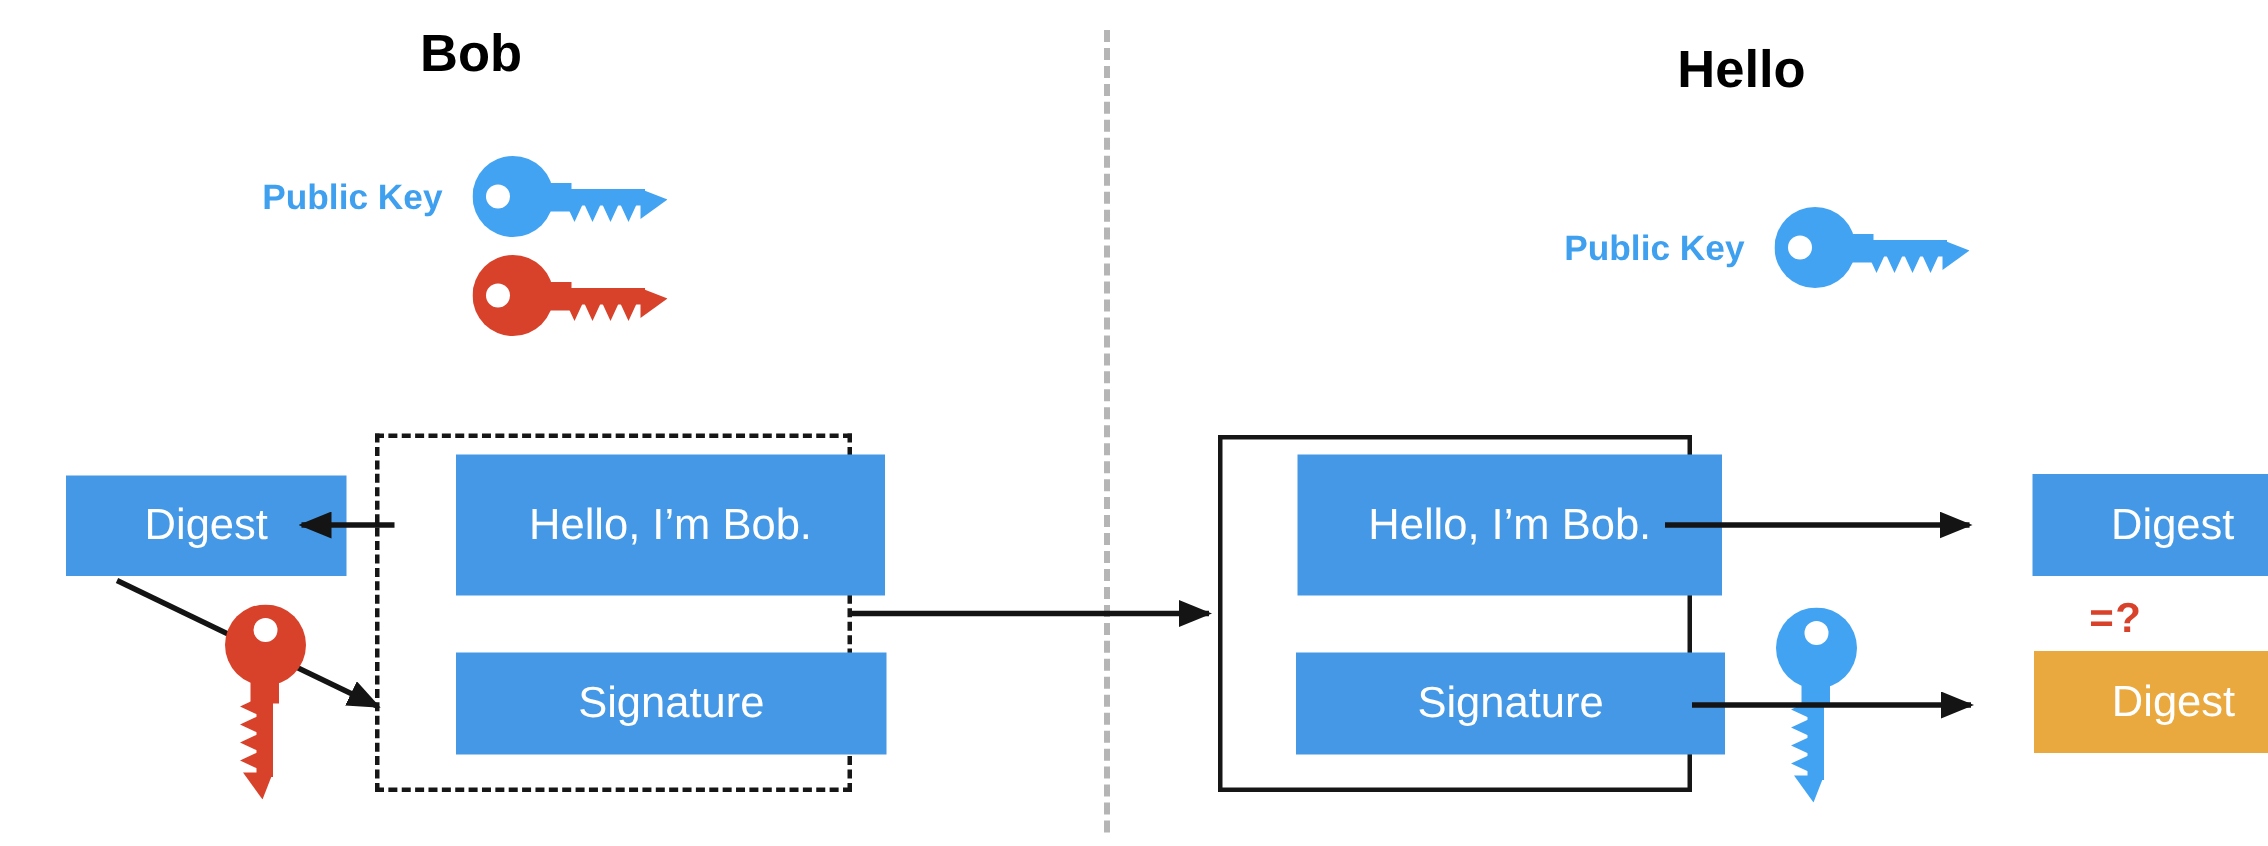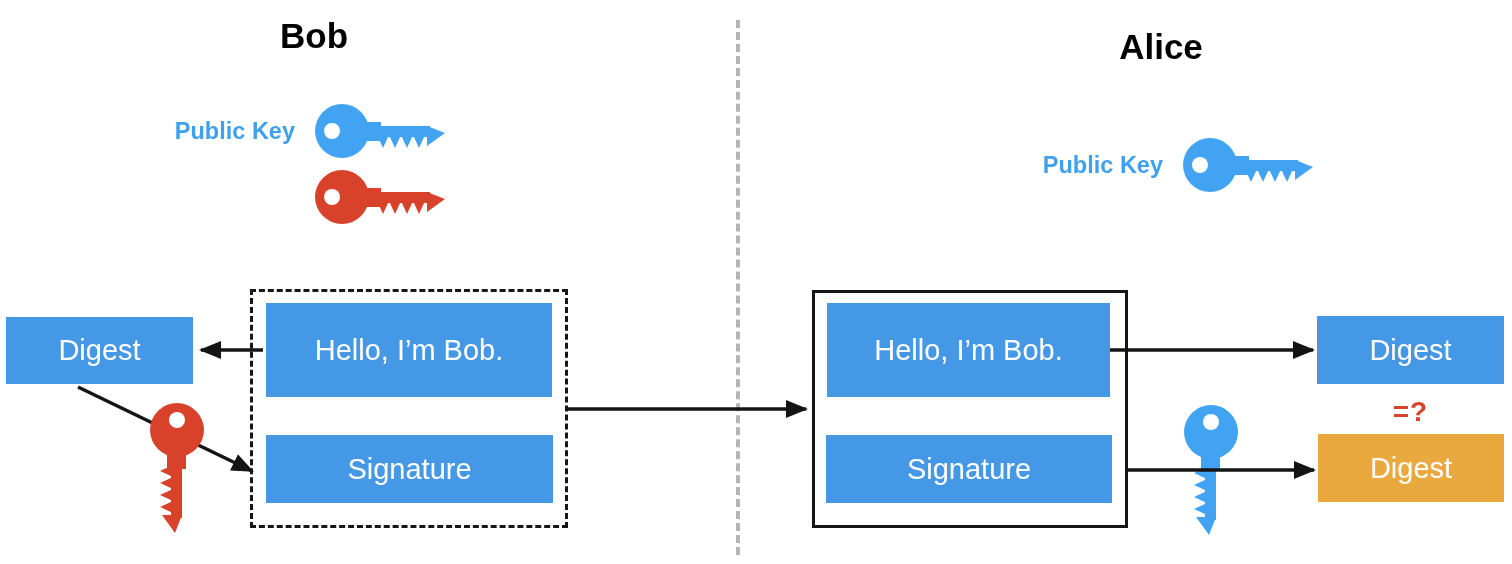--- a/index.html
+++ b/index.html
@@ -12,21 +12,21 @@
     font-size:35px;font-weight:bold;color:var(--title,#000);
     transform:translateX(-50%);white-space:nowrap;
   }
   .key-label{
     font-size:23.5px;font-weight:bold;white-space:nowrap;text-align:right;
   }
   .key-label.blue{color:var(--blue-label,#3fa0ef);}
   .key-label.red{color:var(--red,#d8422b);}
   .box{
     display:flex;align-items:center;justify-content:center;
-    color:var(--box-text,#fff);font-size:29px;white-space:nowrap;
+    color:var(--box-text,#fff);font-size:29px;white-space:nowrap;margin-left:38px;
   }
   .box.blue{background:var(--blue-box,#4598e5);}
   .box.orange{background:var(--orange-box,#e9a93f);}
   .container-dashed{border:3px dashed #161616;background:transparent;}
   .container-solid{border:3px solid #161616;background:transparent;}
   .divider{
     width:0;border-left:4px dashed var(--divider,#b5b5b5);
   }
   .key-svg{display:block;}
   .key-blue .key-shape{fill:var(--blue-key,#42a3f2);}
@@ -42,21 +42,21 @@
   .watermark{
     font-size:17.5px;color:var(--watermark,#bdbdbd);white-space:nowrap;
   }
 </style>
 </head>
 <body>
 
 <div class="canvas">
 
   <div class="abs title" style="left:314px;top:16px;text-align:center;">Bob</div>
-  <div class="abs title" style="left:1161px;top:27px;">Alice</div>
+  <div class="abs title" style="left:1161px;top:27px;">Hello</div>
 
   <div class="abs divider" style="left:736px;top:20px;height:535px;"></div>
 
   <div class="abs key-label blue" style="right:1217px;top:118px;">Public Key</div>
   <svg class="abs key-svg key-blue" style="left:315px;top:102px;" width="130" height="58" viewBox="0 0 130 58">
     <g class="key-shape">
       <circle cx="27" cy="29" r="27"></circle>
       <rect x="46" y="20" width="20" height="19"></rect>
       <rect x="60" y="24" width="55" height="11"></rect>
       <polygon points="112,24 130,31 112,44"></polygon>

